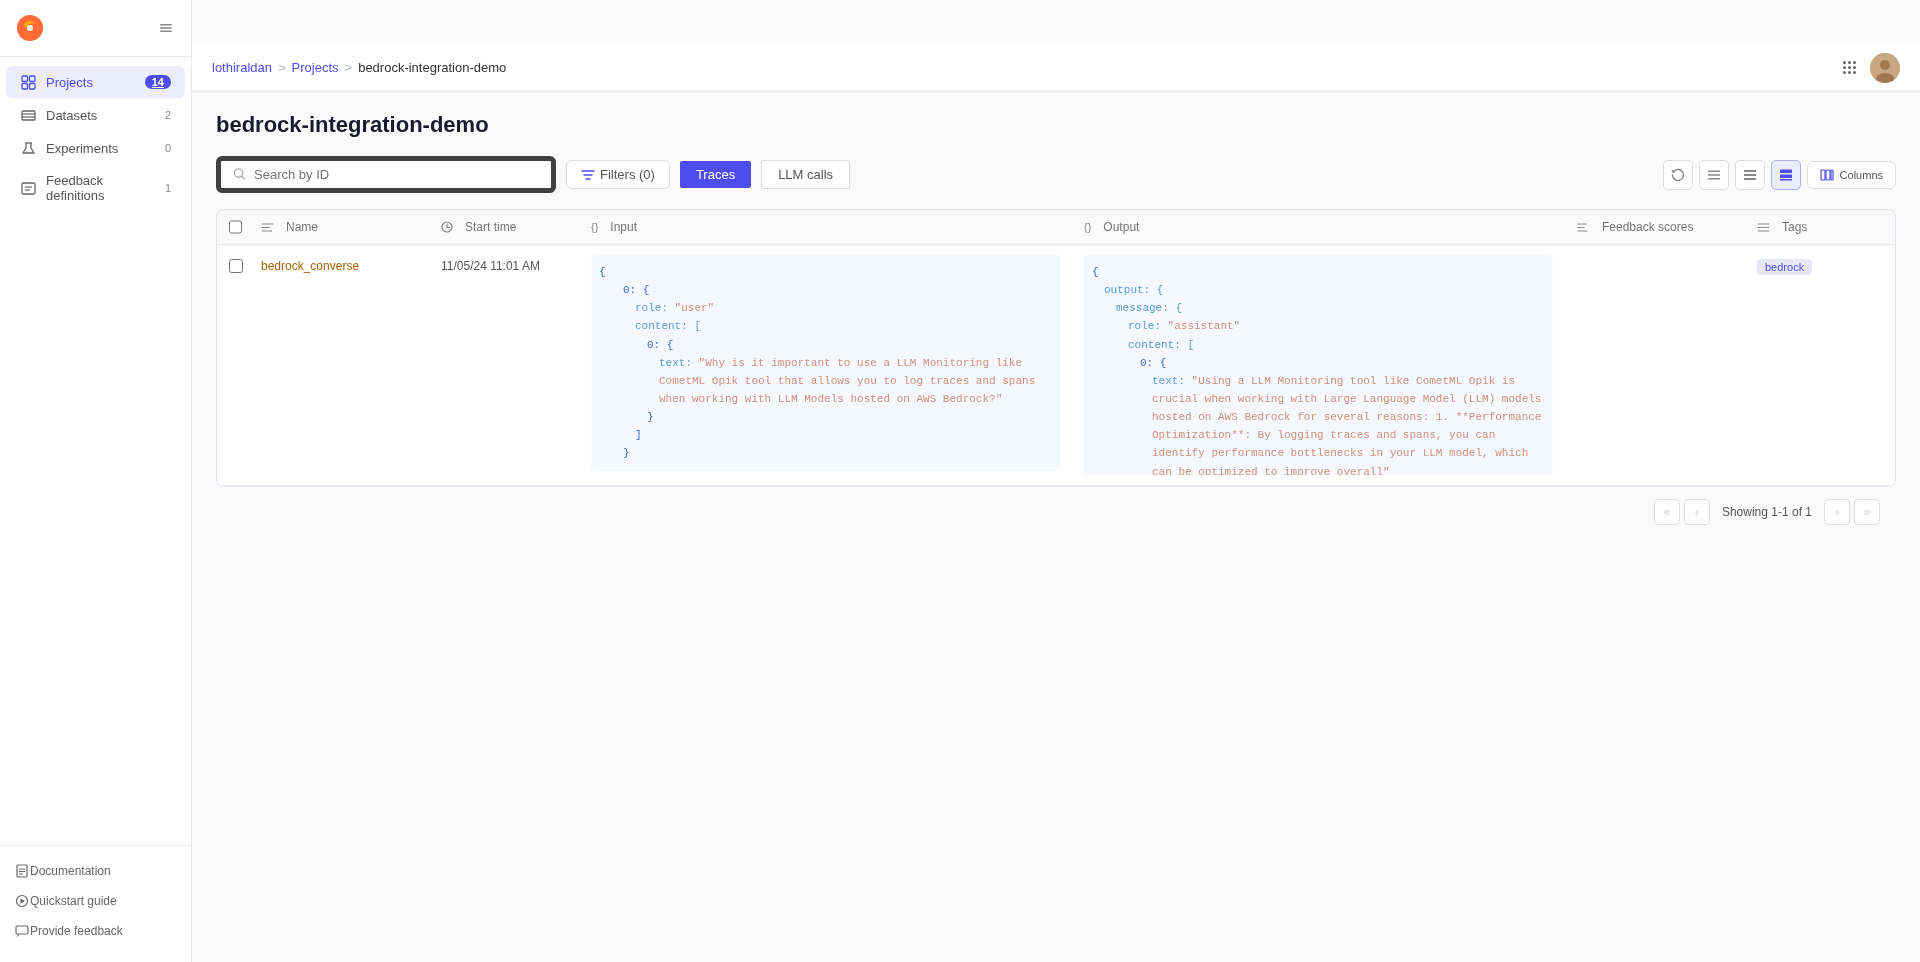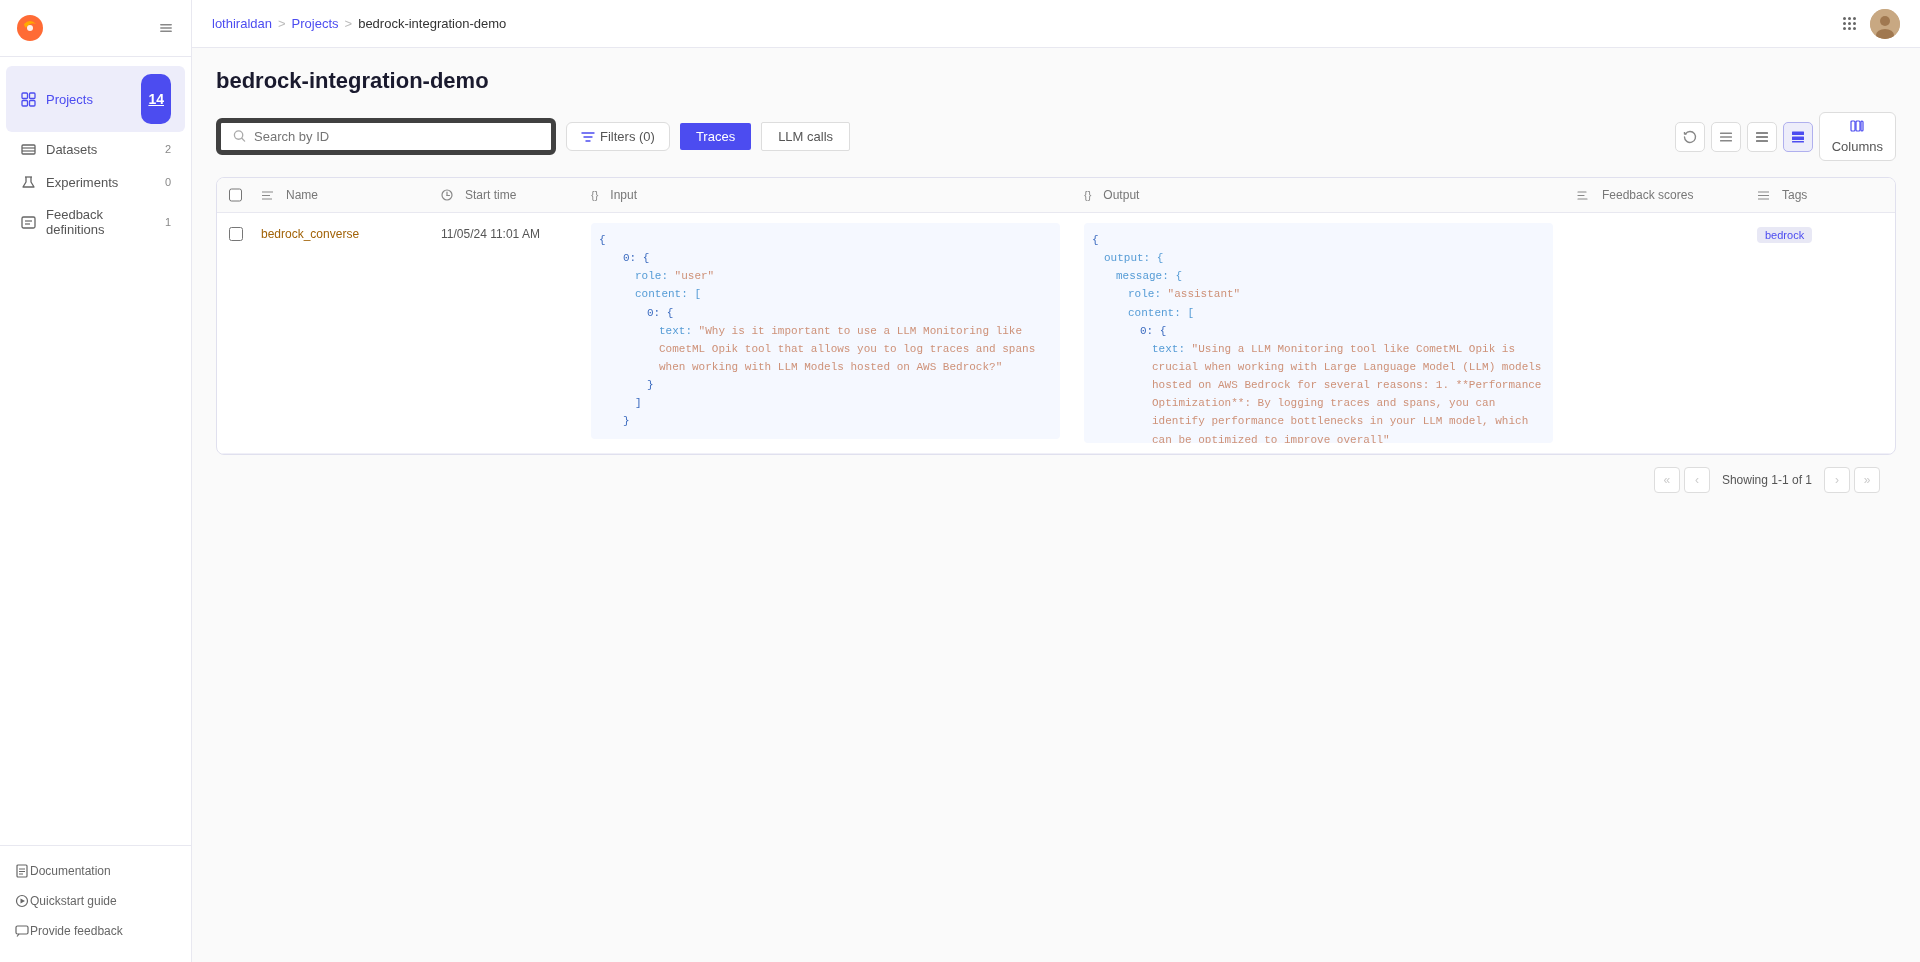--- a/index.html
+++ b/index.html
@@ -6,51 +6,51 @@
     body { font-family: -apple-system, BlinkMacSystemFont, 'Segoe UI', sans-serif; font-size: 13px; color: #1a1a2e; background: #fff; display: flex; height: 100vh; overflow: hidden; }
 
     
     .sidebar { width: 192px; min-width: 192px; background: #fff; border-right: 1px solid #e8e8f0; display: flex; flex-direction: column; height: 100vh; }
     .sidebar-logo { padding: 14px 16px; display: flex; align-items: center; gap: 8px; border-bottom: 1px solid #e8e8f0; }
     .logo-icon { width: 28px; height: 28px; }
     .sidebar-toggle { margin-left: auto; width: 18px; height: 18px; cursor: pointer; color: #888; display: flex; align-items: center; justify-content: center; }
     .sidebar-nav { flex: 1; padding: 8px 0; }
     .nav-item { display: flex; align-items: center; gap: 10px; padding: 8px 14px; cursor: pointer; border-radius: 6px; margin: 1px 6px; color: #555; font-size: 13px; }
     .nav-item.active { background: #ededfa; color: #4c4cf0; font-weight: 500; }
-    .nav-item .badge { margin-left: auto; background: #4c4cf0; color: #fff; border-radius: 10px; padding: 17px 7px; font-size: 14px; font-weight: 600; text-decoration: underline; }
+    .nav-item .badge { margin-left: auto; background: #4c4cf0; color: #fff; border-radius: 10px; padding: 1px 7px; font-size: 11px; font-weight: 600; text-decoration: underline; }
     .nav-item .badge-gray { margin-left: auto; color: #888; font-size: 11px; }
     .nav-icon { width: 16px; height: 16px; flex-shrink: 0; display: flex; align-items: center; justify-content: center; }
     .sidebar-footer { padding: 10px 0 16px; border-top: 1px solid #e8e8f0; }
     .footer-item { display: flex; align-items: center; padding: 7px 14px; cursor: pointer; color: #666; font-size: 12px; }
 
     
     .main { flex: 1; display: flex; flex-direction: column; overflow: hidden; background: #fafafa; }
 
     
-    .topbar { background: #fff; border-bottom: 1px solid #e8e8f0; padding: 0 20px; height: 48px; display: flex; align-items: center; gap: 6px; }
+    .topbar { background: #fff; border-bottom: 1px solid #e8e8f0; padding: 0 20px; height: 48px; display: flex; align-items: center; gap: 6px; margin-top: 44px; }
     .breadcrumb { display: flex; align-items: center; gap: 6px; font-size: 13px; color: #666; }
     .topbar-right { margin-left: auto; display: flex; align-items: center; gap: 10px; }
     .avatar { width: 30px; height: 30px; border-radius: 50%; background: #c8a882; display: flex; align-items: center; justify-content: center; overflow: hidden; }
 
     
     .content { flex: 1; overflow-y: auto; padding: 20px 24px; }
     .page-title { font-size: 22px; font-weight: 600; color: #1a1a2e; margin-bottom: 18px; }
 
     
     .toolbar { display: flex; align-items: center; gap: 10px; margin-bottom: 16px; }
     .search-box { display: flex; align-items: flex-start; background: #fff; border: 5px solid #404040; border-radius: 6px; padding: 6px 12px; gap: 8px; width: 340px; }
     .search-box input { border: none; outline: none; font-size: 13px; color: #555; background: transparent; width: 100%; }
     .filter-btn { display: flex; align-items: flex-end; gap: 5px; padding: 6px 14px; border: 1px solid #ddd; border-radius: 6px; background: #fff; cursor: pointer; font-size: 13px; color: #555; }
     .tab-btn { padding: 6px 16px; border-radius: 2px; border: none; font-size: 13px; cursor: pointer; font-weight: 500; }
     .tab-btn.active { background: #4c4cf0; color: #fff; }
     .tab-btn.inactive { background: #fff; border: 1px solid #ddd; color: #555; }
     .toolbar-right { margin-left: auto; display: flex; align-items: center; gap: 6px; }
     .view-btn { width: 30px; height: 30px; display: flex; align-items: center; justify-content: center; border: 1px solid #ddd; border-radius: 5px; cursor: pointer; background: #fff; color: #666; }
     .view-btn.active { background: #ededfa; border-color: #b0b0ee; color: #4c4cf0; }
-    .columns-btn { display: flex; align-items: center; gap: 6px; padding: 6px 12px; border: 1px solid #ddd; border-radius: 6px; background: #fff; cursor: pointer; font-size: 13px; color: #555; flex-direction: column; }
+    .columns-btn { display: flex; align-items: center; gap: 6px; padding: 6px 12px; border: 1px solid #ddd; border-radius: 6px; background: #fff; cursor: pointer; font-size: 11px; color: #555; }
     .refresh-btn { width: 30px; height: 30px; display: flex; align-items: center; justify-content: center; border: 1px solid #ddd; border-radius: 5px; cursor: pointer; background: #fff; color: #666; }
 
     
     .table-container { background: #fff; border: 1px solid #e0e0ee; border-radius: 8px; overflow: hidden; }
     .table-header { display: grid; grid-template-columns: 32px 180px 150px 1fr 1fr 180px 150px; border-bottom: 1px solid #e8e8f0; background: #fafafa; }
     .th { padding: 10px 12px; font-size: 12px; font-weight: 500; color: #777; display: flex; align-items: center; gap: 12px; white-space: nowrap; }
     .table-row { display: grid; grid-template-columns: 32px 180px 150px 1fr 1fr 180px 150px; border-bottom: 1px solid #f0f0f8; align-items: start; }
     .td { padding: 10px 12px; font-size: 12px; color: #333; }
     .td.name { font-weight: 500; color: #a16207; padding-top: 14px; }
     .td.time { color: #555; padding-top: 14px; }

